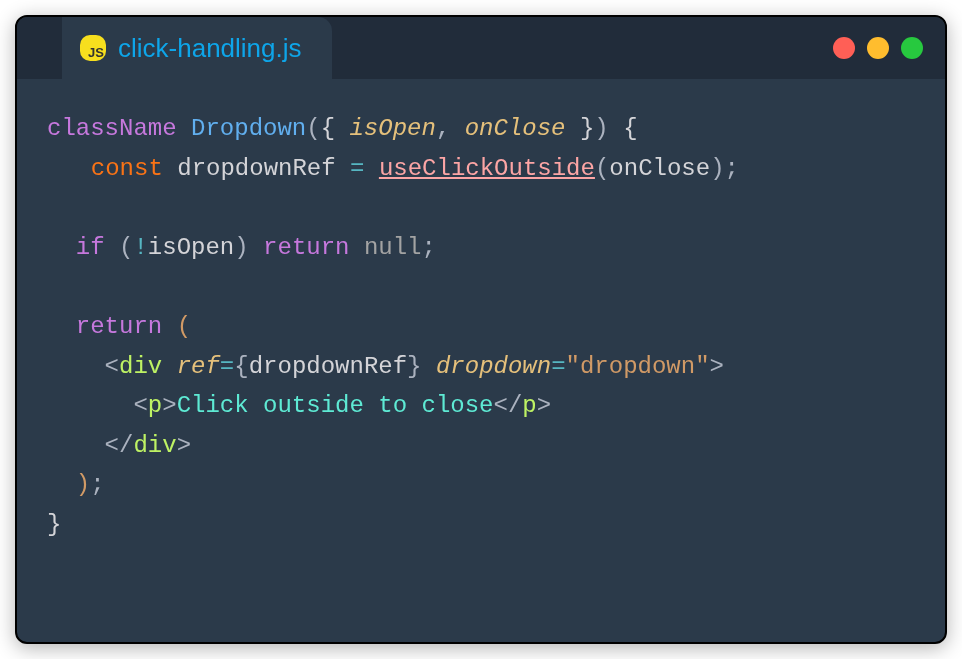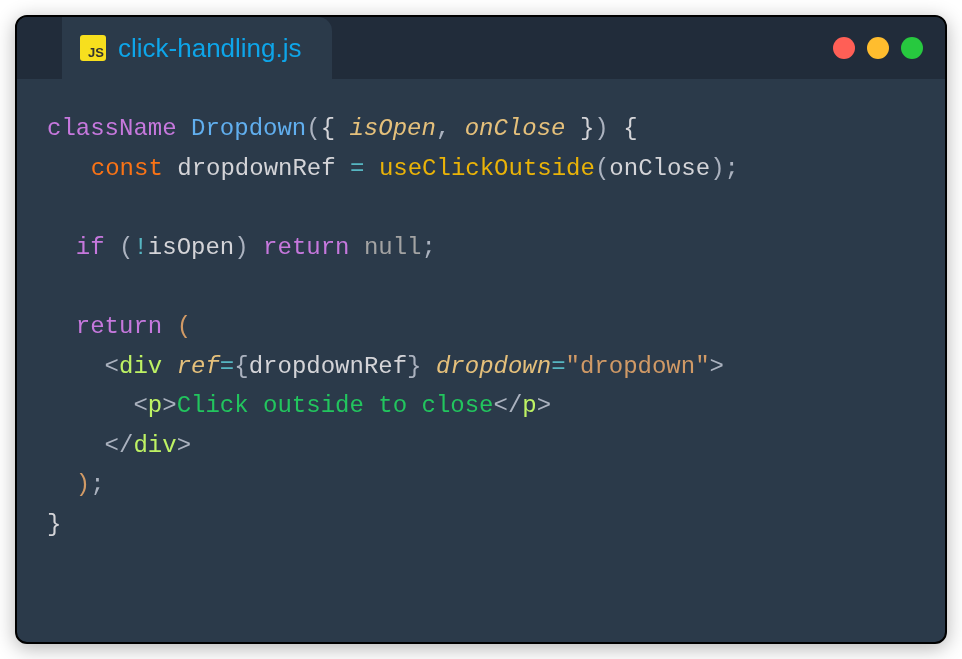--- a/index.html
+++ b/index.html
@@ -40,21 +40,21 @@
       padding: 0 30px 0 18px;
       border-top-right-radius: 14px;
       margin-left: 45px;
       gap: 12px;
     }
 
     .file-icon {
       width: 26px;
       height: 26px;
       background: #f7df1e;
-      border-radius: 3px;
+      border-radius: 10px;
       display: flex;
       align-items: flex-end;
       justify-content: flex-end;
       font-size: 13px;
       font-weight: bold;
       color: #323330;
       padding: 1px 2px;
       font-family: Arial, sans-serif;
     }
 
@@ -89,29 +89,29 @@
       color: #d4d4d8;
       white-space: pre;
       font-family: 'SF Mono', 'Monaco', 'Consolas', 'Courier New', monospace;
     }
 
     .tk-keyword { color: #c678dd; }
     .tk-function { color: #61afef; text-align: center; }
     .tk-declaration { color: #f97316; margin-left: 15px; }
     .tk-param { color: #e5c07b; font-style: italic; }
     .tk-variable { color: #d4d4d8; margin-top: 33px; }
-    .tk-call { color: #eab308; }
+    .tk-call { color: #fca5a5; text-decoration: underline; }
     .tk-null { color: #a3a3a3; }
     .tk-punct { color: #abb2bf; }
     .tk-brace { color: #d4d4d8; }
     .tk-paren-gold { color: #d19a66; }
     .tk-tag { color: #bef264; }
     .tk-attr { color: #e5c07b; font-style: italic; }
     .tk-string { color: #d19a66; }
-    .tk-text { color: #22c55e; }
+    .tk-text { color: #5eead4; }
     .tk-op { color: #56b6c2; }
     .tk-angle { color: #abb2bf; }
   </style>
 </head>
 <body>
 
 <div class="editor-window">
   <div class="titlebar">
     <div class="tab">
       <div class="file-icon">JS</div>

